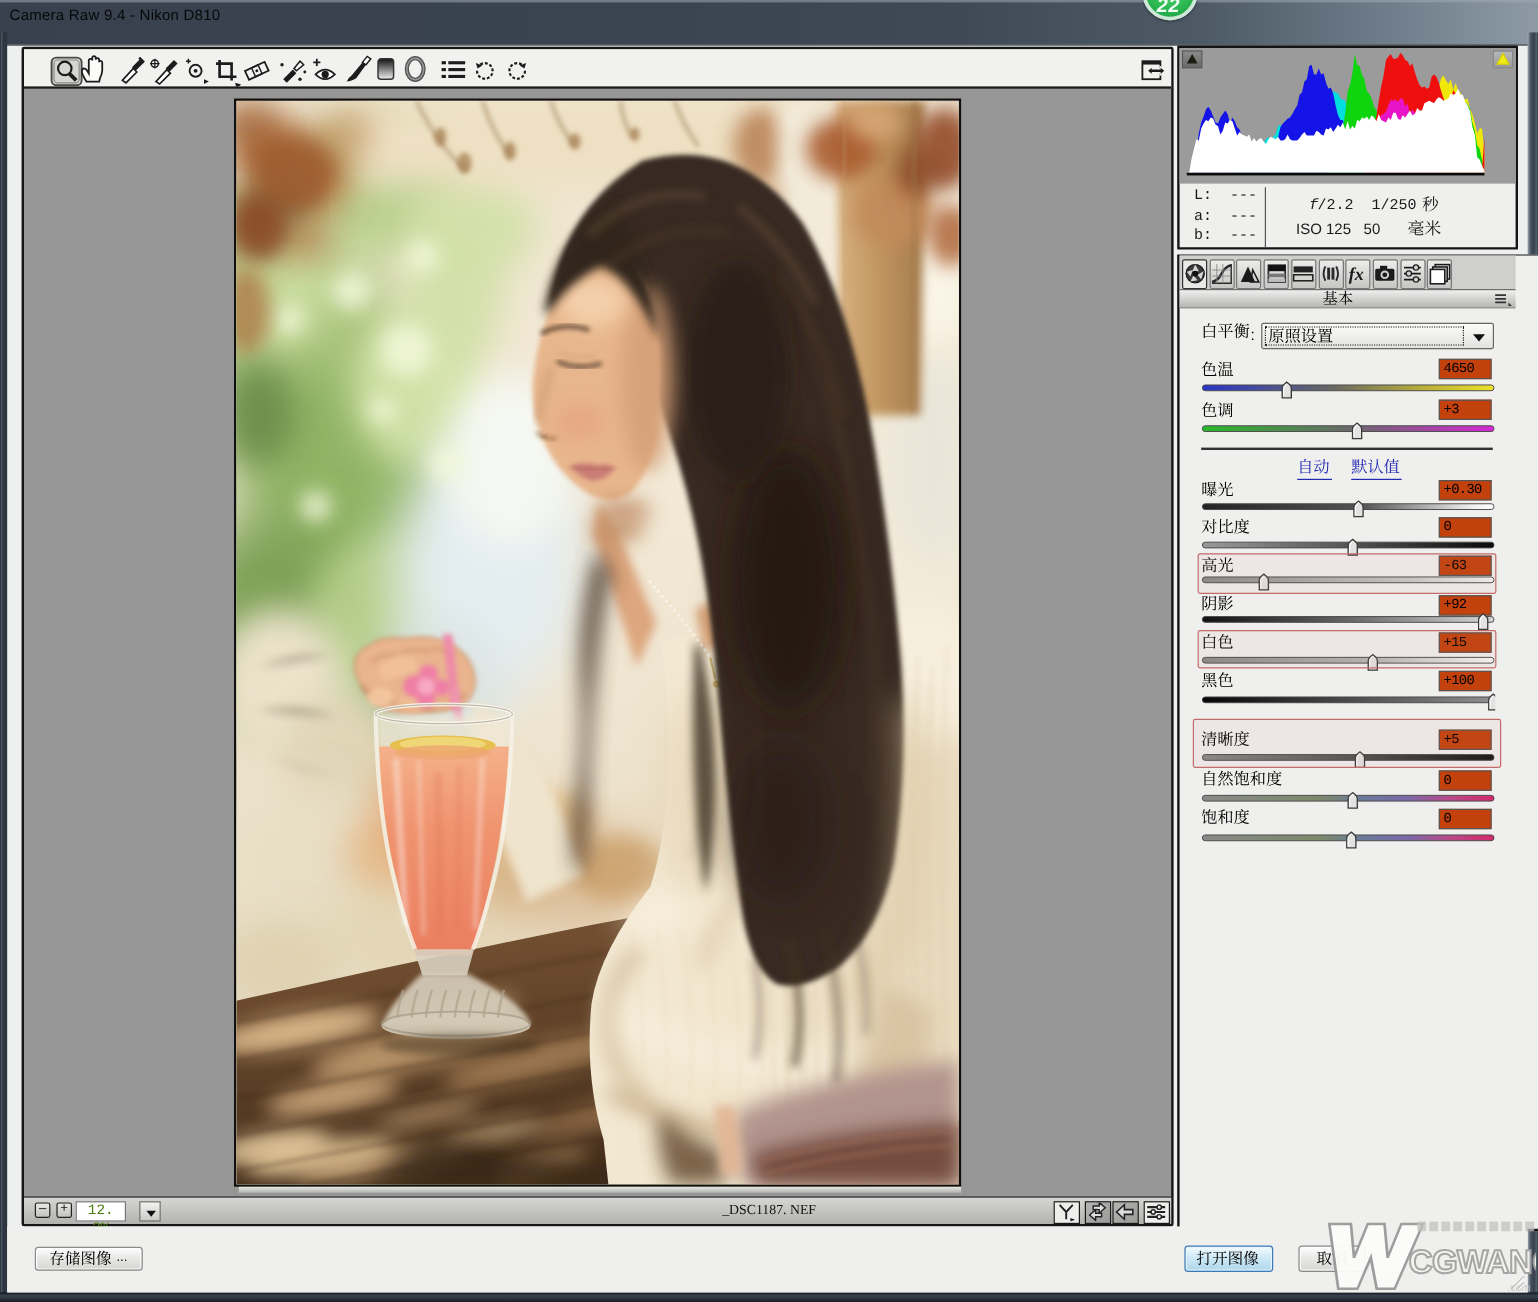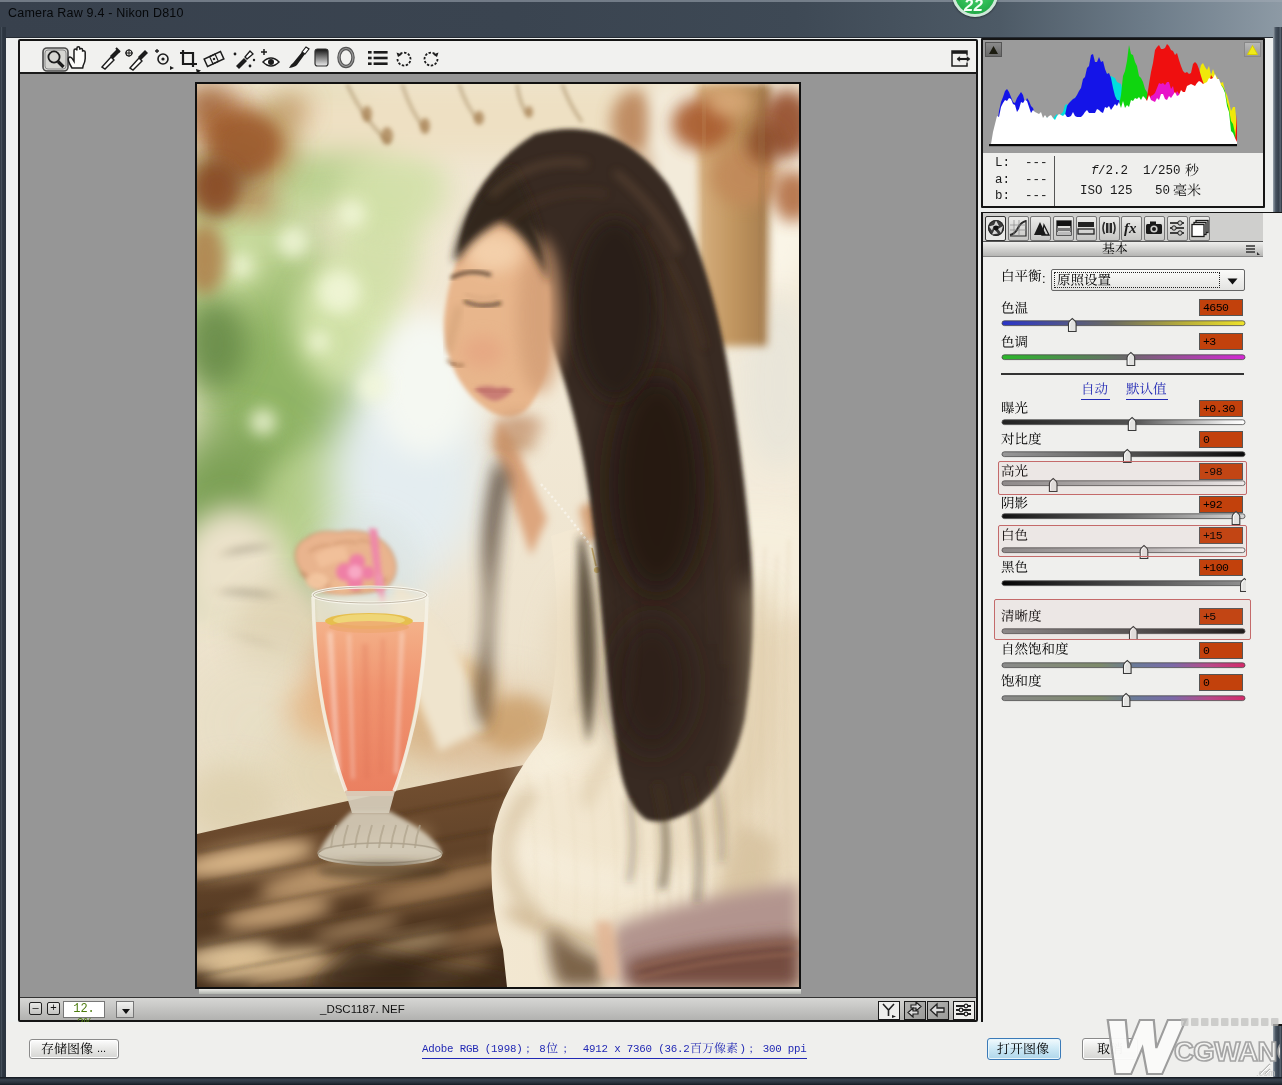--- a/index.html
+++ b/index.html
@@ -18,21 +18,21 @@
 #mainbox{left:18px;top:39px;width:960px;height:983px;border:2px solid #151515;background:#969696;border-radius:2px}
 #toolbar{position:absolute;left:0;top:0;width:956px;height:33px;background:#f1f1ef;border-bottom:2px solid #1a1a1a}
 #photo{position:absolute;left:175px;top:41px;width:606px;height:907px;border:2px solid #101010;background:#e8dcc8}
 #photoglow{position:absolute;left:179px;top:948px;width:602px;height:5px;background:linear-gradient(#e8e8e4,#b0b4ae)}
 #zoomstrip{position:absolute;left:0;top:956px;width:956px;height:23px;background:linear-gradient(#d6d6d4,#b2b2b0);border-top:1.5px solid #333}
 .zbtn{position:absolute;width:13px;height:13px;border:1.5px solid #222;background:linear-gradient(#e8e8e6,#c2c2c0);border-radius:2px;font-size:11px;line-height:9px;text-align:center;color:#111}
 #zoomfield{position:absolute;left:43px;top:3px;width:42px;height:17px;background:#fff;border:1px solid #777;
  font-family:"Liberation Mono",monospace;font-size:12px;text-align:center;line-height:15px;color:#4d7c0f}
 #zoomdrop{position:absolute;left:96px;top:3px;width:18px;height:17px;border:1px solid #777;background:linear-gradient(#f2f2f0,#cacac8)}
 #zoomdrop::after{content:"";position:absolute;left:4.5px;top:6.5px;border:4.5px solid transparent;border-top:5.5px solid #111}
-#fname{position:absolute;left:300px;top:5px;width:360px;text-align:left;font-family:Liberation Sans, sans-serif;font-size:11.5px;color:#111}
+#fname{position:absolute;left:300px;top:5px;width:360px;text-align:right;font-family:Liberation Serif, serif;font-size:11.5px;color:#111}
 .rbtn{position:absolute;top:3px;width:22px;height:19px;border:1.5px solid #1a1a1a}
 #footer{left:6px;top:1022px;width:1267px;height:55px;background:#efefed}
 .pushbtn{position:absolute;border:1px solid #8a8a8a;border-radius:3px;background:linear-gradient(#fdfdfd,#e9e9e7 45%,#d5d5d3);box-shadow:inset 0 0 0 1px #fff}
 #histbox{left:981px;top:38px;width:284px;height:170px;border:2px solid #151515;background:#efefed;border-radius:1px}
 #ctrlbox{left:981px;top:212px;width:324px;height:814px;border:2px solid #151515;border-top:1.5px solid #151515;background:#efefed}
 .vbox{position:absolute;width:44px;height:17px;background:#c2410c;border:1px solid #555;
  font-family:"Liberation Mono",monospace;font-size:11.5px;line-height:15px;color:#000;padding-left:3px;white-space:nowrap;overflow:hidden;letter-spacing:-.55px}
 .redbox{position:absolute;border-radius:2px;border:1.2px solid #c46a6a;background:rgba(205,130,130,.07)}
 </style></head><body>
 <svg width="0" height="0" style="position:absolute">
@@ -537,21 +537,21 @@
     </div>
     <div style="position:absolute;left:12px;top:115px;font-family:Liberation Mono,monospace;font-size:12.5px;color:#1a1a1a;line-height:16.5px">L:&nbsp;&nbsp;---<br>a:&nbsp;&nbsp;---<br>b:&nbsp;&nbsp;---</div>
     <div style="position:absolute;left:71px;top:116px;width:1px;height:50px;background:#555"></div>
     <div style="position:absolute;left:108px;top:124px;font-family:Liberation Mono,monospace;font-size:12.5px;color:#1a1a1a;font-style:italic">f</div>
     <div style="position:absolute;left:115px;top:124px;font-family:Liberation Mono,monospace;font-size:12.5px;color:#1a1a1a">/2.2&nbsp;&nbsp;1/250</div>
     <div style="position:absolute;left:202px;top:123px">
       <svg width="16" height="18" style="display:block;overflow:visible">
         <use href="#u79D2" transform="translate(0.0,12.2) scale(0.0700)" fill="#1a1a1a"></use>
       </svg>
     </div>
-    <div style="position:absolute;left:97px;top:144px;font-family:Liberation Mono, monospace;font-size:12.5px;color:#1a1a1a">ISO 125&nbsp;&nbsp;&nbsp;50</div>
+    <div style="position:absolute;left:97px;top:144px;font-family:Liberation Sans, sans-serif;font-size:12.5px;color:#1a1a1a">ISO 125&nbsp;&nbsp;&nbsp;50</div>
     <div style="position:absolute;left:190px;top:143px">
       <svg width="30" height="18" style="display:block;overflow:visible">
         <use href="#u6BEB" transform="translate(0.0,12.2) scale(0.0700)" fill="#1a1a1a"></use>
         <use href="#u7C73" transform="translate(14.0,12.2) scale(0.0700)" fill="#1a1a1a"></use>
       </svg>
     </div>
   </div>
 <div class="abs" id="ctrlbox">
     <div style="position:absolute;left:0;top:0;width:280px;height:29px;background:#cfcfcd;border-bottom:1.5px solid #555">
       <div style="position:absolute;left:2.0px;top:3px;width:21px;height:25px;border:1px solid #333;border-radius:2px;background:#e9e9e7"><svg width="20" height="20" style="margin:1px 0 0 -.5px">
@@ -737,21 +737,21 @@
       <rect x="1" y="6.8" width="243" height="4.8" rx="2.4" fill="url(#sg449)" stroke="#4a4a4a" stroke-width=".8"></rect>
       <path transform="translate(119.5,1)" d="M3 16.5 L 3 8.5 Q 3 6.7 4.7 5.3 L 6.8 3.5 L 8.9 5.3 Q 10.6 6.7 10.6 8.5 L 10.6 16.5 Z" fill="#e2e2e0" stroke="#3a3a3a" stroke-width="1.1"></path>
       <path transform="translate(119.5,1)" d="M4.2 15.5 L 4.2 8.7 Q 4.7 7 6.8 4.9" fill="none" stroke="#fdfdfd" stroke-width="1" opacity=".9"></path>
     </svg>
     <div style="position:absolute;left:18px;top:251px">
       <svg width="29" height="17" style="display:block;overflow:visible">
         <use href="#u9AD8" transform="translate(0.0,11.7) scale(0.0675)" fill="#000"></use>
         <use href="#u5149" transform="translate(13.5,11.7) scale(0.0675)" fill="#000"></use>
       </svg>
     </div>
-    <div class="vbox" style="left:216px;top:250px">-98</div>
+    <div class="vbox" style="left:216px;top:250px">-63</div>
     <svg style="position:absolute;left:18px;top:261px" width="245" height="19">
       <defs>
         <linearGradient id="sg478" x1="0" y1="0" x2="1" y2="0">
           <stop offset="0" stop-color="#8a8a8a"></stop>
           <stop offset="0.7" stop-color="#c8c8c8"></stop>
           <stop offset="1" stop-color="#f2f2f2"></stop>
         </linearGradient>
       </defs>
       <rect x="1" y="6.8" width="243" height="4.8" rx="2.4" fill="url(#sg478)" stroke="#4a4a4a" stroke-width=".8"></rect>
       <path transform="translate(45.4,1)" d="M3 16.5 L 3 8.5 Q 3 6.7 4.7 5.3 L 6.8 3.5 L 8.9 5.3 Q 10.6 6.7 10.6 8.5 L 10.6 16.5 Z" fill="#e2e2e0" stroke="#3a3a3a" stroke-width="1.1"></path>
@@ -890,34 +890,20 @@
       <div style="position:absolute;left:11px;top:2px;display:flex">
         <svg width="54" height="16" style="display:block;overflow:visible">
           <use href="#u5B58" transform="translate(0.0,11.3) scale(0.0650)" fill="#000"></use>
           <use href="#u50A8" transform="translate(13.0,11.3) scale(0.0650)" fill="#000"></use>
           <use href="#u56FE" transform="translate(26.0,11.3) scale(0.0650)" fill="#000"></use>
           <use href="#u50CF" transform="translate(39.0,11.3) scale(0.0650)" fill="#000"></use>
         </svg>
       </div>
       <span style="position:absolute;left:67px;top:2px;font-size:11px;color:#111">...</span>
     </div>
-    <div style="position:absolute;left:416px;top:20px;display:flex;align-items:flex-start;border-bottom:1.2px solid #2128b4;padding-bottom:1px">
-      <span style="font-family:Liberation Mono,monospace;font-size:10.8px;letter-spacing:-.2px;color:#2128b4">Adobe RGB (1998)； 8 </span>
-      <svg width="14" height="15" style="display:block;overflow:visible">
-        <use href="#u4F4D" transform="translate(0.0,10.4) scale(0.0600)" fill="#2128b4"></use>
-      </svg>
-      <span style="font-family:Liberation Mono,monospace;font-size:10.8px;letter-spacing:-.2px;color:#2128b4">；&nbsp; 4912 x 7360 (36.2 </span>
-      <svg width="50" height="15" style="display:block;overflow:visible">
-        <use href="#u767E" transform="translate(0.0,10.4) scale(0.0600)" fill="#2128b4"></use>
-        <use href="#u4E07" transform="translate(12.0,10.4) scale(0.0600)" fill="#2128b4"></use>
-        <use href="#u50CF" transform="translate(24.0,10.4) scale(0.0600)" fill="#2128b4"></use>
-        <use href="#u7D20" transform="translate(36.0,10.4) scale(0.0600)" fill="#2128b4"></use>
-      </svg>
-      <span style="font-family:Liberation Mono,monospace;font-size:10.8px;letter-spacing:-.2px;color:#2128b4">)； 300 ppi</span>
-    </div>
     <div style="position:absolute;left:981px;top:16px;width:74px;height:22px;border:1.4px solid #3a7ab8;border-radius:3px;background:linear-gradient(#f2fafd,#cfeaf6 45%,#aed6ea);box-shadow:inset 0 0 0 1px #e8f6fc">
       <div style="position:absolute;left:9px;top:3px">
         <svg width="54" height="16" style="display:block;overflow:visible">
           <use href="#u6253" transform="translate(0.0,11.3) scale(0.0650)" fill="#000"></use>
           <use href="#u5F00" transform="translate(13.0,11.3) scale(0.0650)" fill="#000"></use>
           <use href="#u56FE" transform="translate(26.0,11.3) scale(0.0650)" fill="#000"></use>
           <use href="#u50CF" transform="translate(39.0,11.3) scale(0.0650)" fill="#000"></use>
         </svg>
       </div>
     </div>

